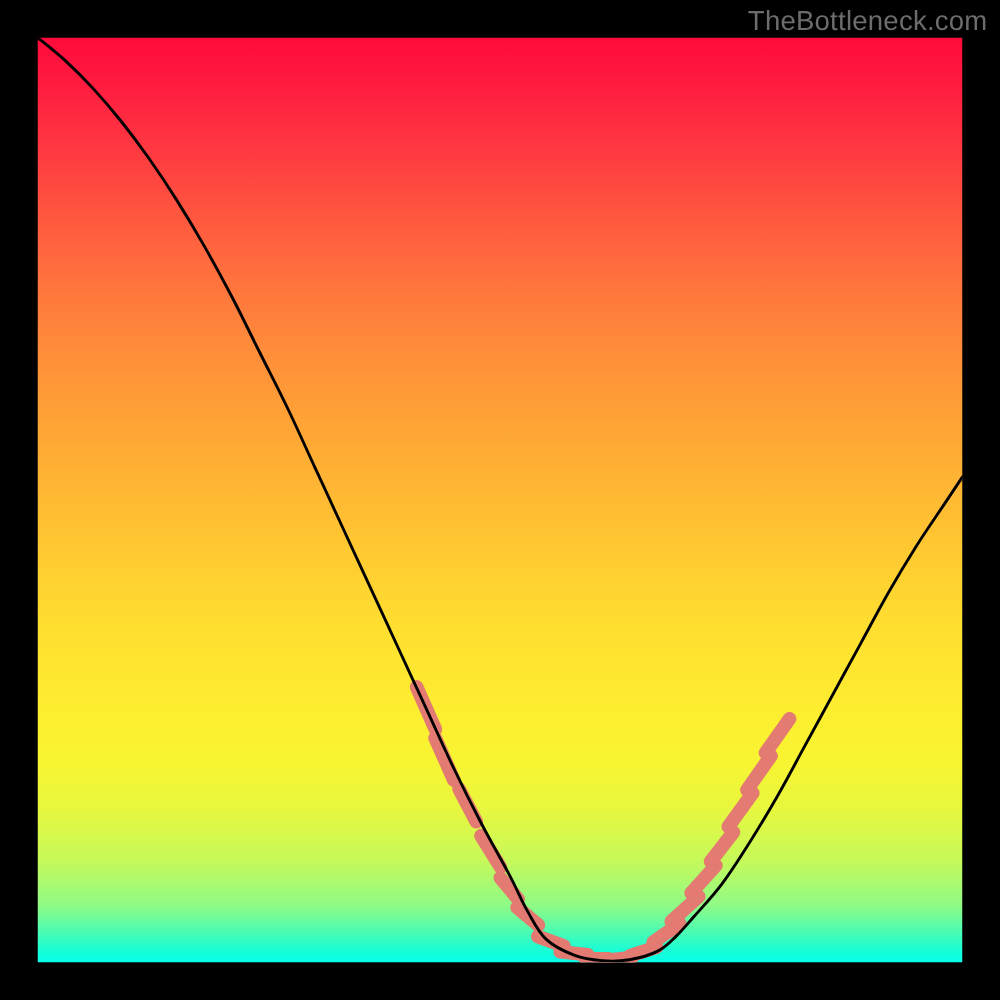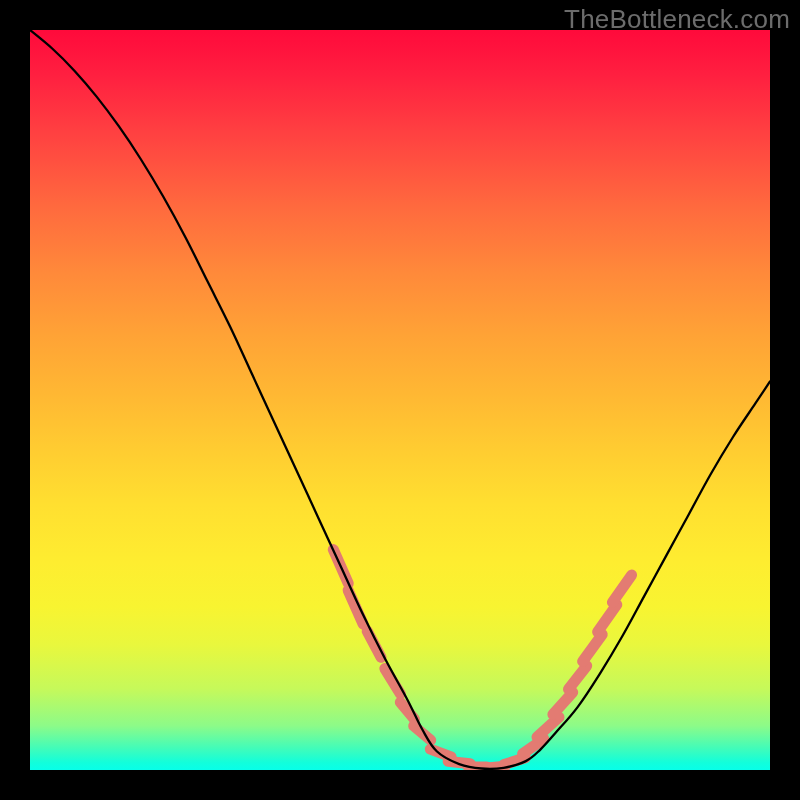--- a/index.html
+++ b/index.html
@@ -53,21 +53,21 @@
     inset: 0;
     width: 100%;
     height: 100%;
     overflow: visible;
   }
   .watermark {
     position: absolute;
     top: 4px;
     right: 10px;
     color: #6c6c6c;
-    font-size: 26px;
+    font-size: 22px;
     font-weight: 500;
     letter-spacing: 0.2px;
     font-family: Arial, Helvetica, sans-serif;
   }
 </style>
 </head>
 <body>
 
 <div class="outer">
   <div class="watermark">TheBottleneck.com</div>

